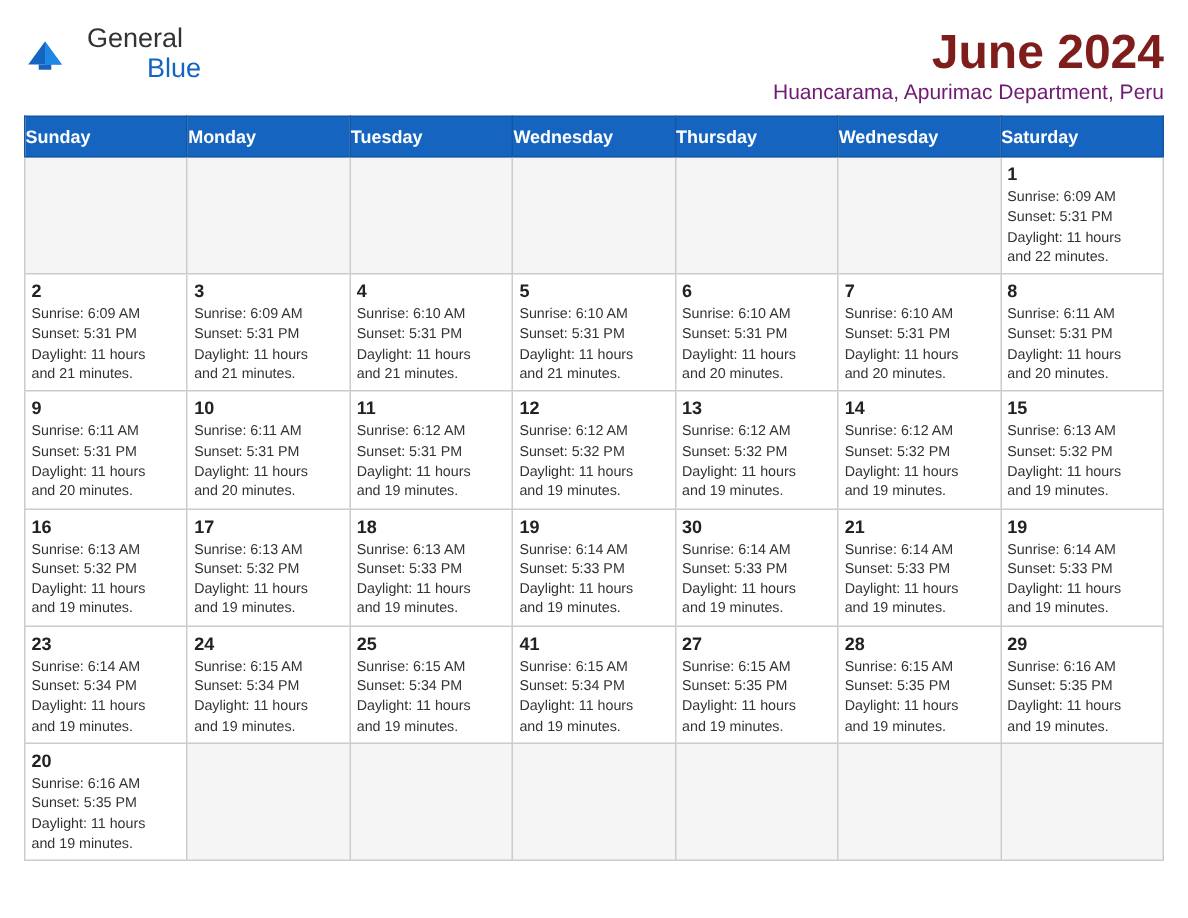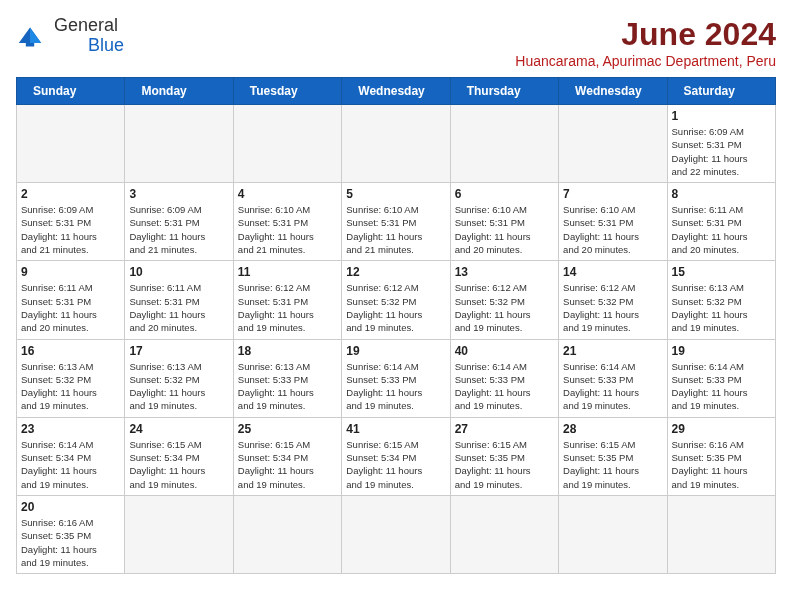--- a/index.html
+++ b/index.html
@@ -12,22 +12,21 @@
     }
     .header-area {
       display: flex;
       justify-content: space-between;
       align-items: flex-start;
       margin-bottom: 8px;
     }
     .logo {
       display: flex;
       align-items: center;
-      gap: 4px;
-      text-align: center;
+      gap: 14px;
     }
     .logo-text {
       font-size: 18px;
       font-weight: normal;
       line-height: 1.1;
     }
     .logo-text span.general { color: #333; }
     .logo-text span.blue { color: #1565c0; margin-left: 40px; }
     .logo-icon {
       width: 28px;
@@ -36,33 +35,33 @@
     .title-block {
       text-align: right;
     }
     .month-title {
       font-size: 32px;
       font-weight: bold;
       color: #7f1d1d;
     }
     .subtitle {
       font-size: 14px;
-      color: #b91c1c;
+      color: #701a75;
     }
     .calendar {
       width: 100%;
       border-collapse: collapse;
       border: 1px solid #bbb;
     }
     .calendar th {
       background: #1565c0;
       color: #fff;
       font-size: 12px;
       font-weight: bold;
-      padding: 6px 16px;
+      padding: 6px 0;
       text-align: left;
       border: 1px solid #1456a0;
     }
     .calendar td {
       vertical-align: top;
       border: 1px solid #ccc;
       padding: 4px;
       font-size: 10px;
       color: #333;
       background: #fff;
@@ -262,21 +261,21 @@
 and 19 minutes.</div>
         </td>
         <td>
           <div class="day-number">19</div>
           <div class="day-info" style="white-space: pre-line;">Sunrise: 6:14 AM
 Sunset: 5:33 PM
 Daylight: 11 hours
 and 19 minutes.</div>
         </td>
         <td>
-          <div class="day-number">40</div>
+          <div class="day-number">30</div>
           <div class="day-info" style="white-space: pre-line;">Sunrise: 6:14 AM
 Sunset: 5:33 PM
 Daylight: 11 hours
 and 19 minutes.</div>
         </td>
         <td>
           <div class="day-number">21</div>
           <div class="day-info" style="white-space: pre-line;">Sunrise: 6:14 AM
 Sunset: 5:33 PM
 Daylight: 11 hours

